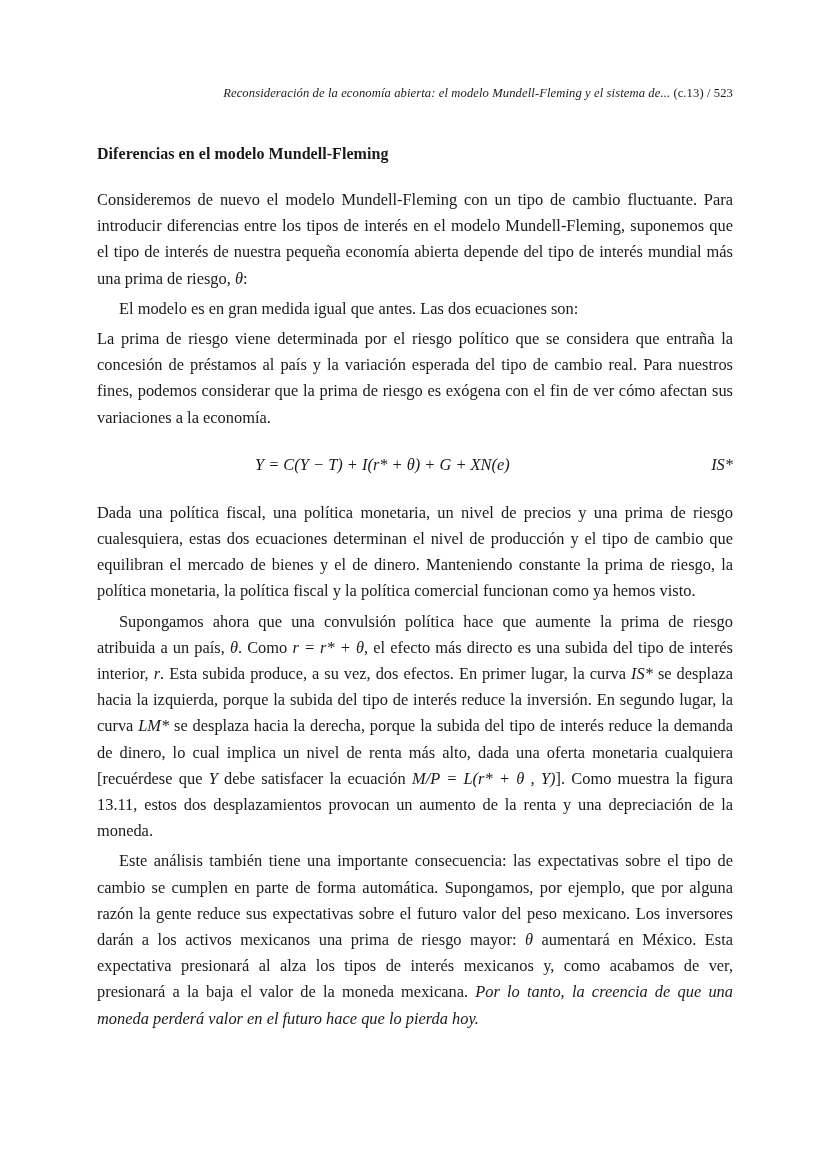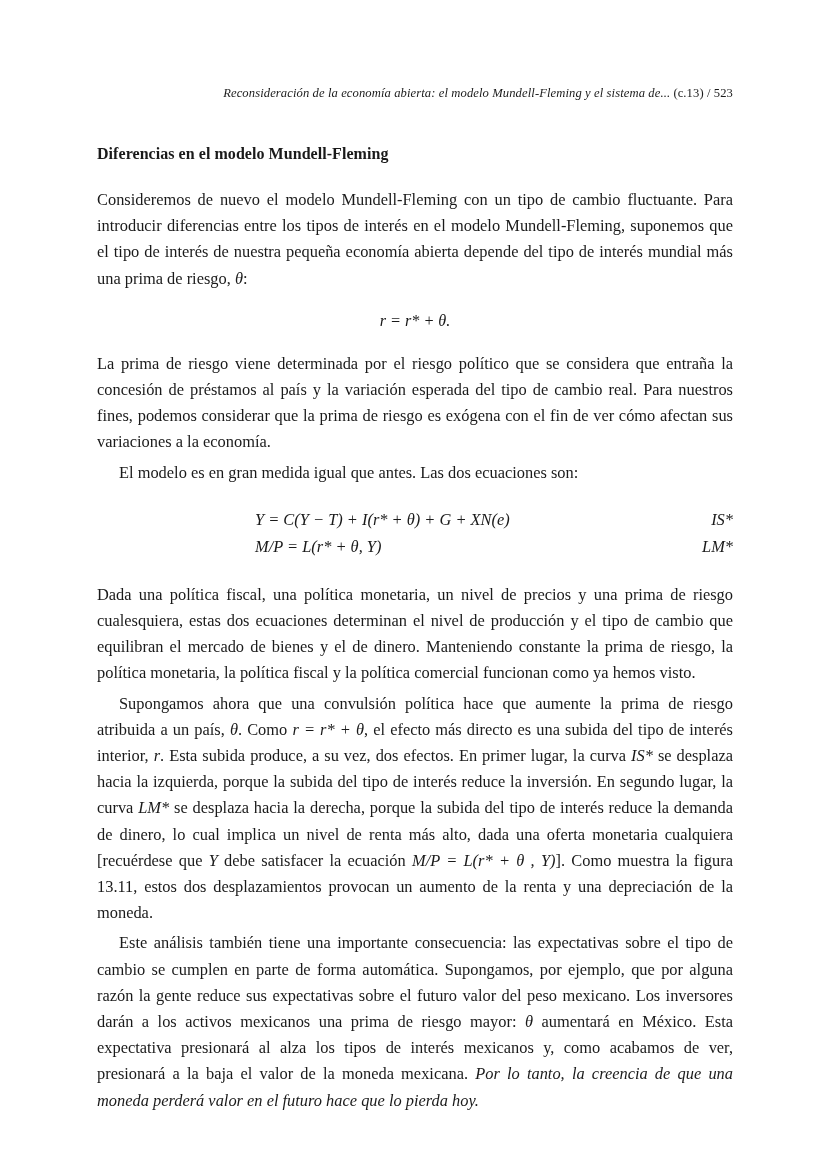--- a/index.html
+++ b/index.html
@@ -98,34 +98,29 @@
 
     <div class="running-head">
       <span class="rh-title">Reconsideración de la economía abierta: el modelo Mundell-Fleming y el sistema de...</span>
       <span class="rh-rest">(c.13)  /  523</span>
     </div>
 
     <h2 class="section-title">Diferencias en el modelo Mundell-Fleming</h2>
 
     <p class="body-text">Consideremos de nuevo el modelo Mundell-Fleming con un tipo de cambio fluctuante. Para introducir diferencias entre los tipos de interés en el modelo Mundell-Fleming, suponemos que el tipo de interés de nuestra pequeña economía abierta depende del tipo de interés mundial más una prima de riesgo, <i>θ</i>:</p>
 
-    <div class="eq-centered">r = r* + θ.</div>
+
+    <p class="body-text indent">El modelo es en gran medida igual que antes. Las dos ecuaciones son:</p>
 
     <p class="body-text gap-after">La prima de riesgo viene determinada por el riesgo político que se considera que entraña la concesión de préstamos al país y la variación esperada del tipo de cambio real. Para nuestros fines, podemos considerar que la prima de riesgo es exógena con el fin de ver cómo afectan sus variaciones a la economía.</p>
-
-    <p class="body-text indent">El modelo es en gran medida igual que antes. Las dos ecuaciones son:</p>
 
     <div class="eq-block">
       <div class="eq-row">
         <span class="eq-left">Y = C(Y − T) + I(r* + θ) + G + XN(e)</span>
         <span class="eq-right">IS*</span>
-      </div>
-      <div class="eq-row">
-        <span class="eq-left">M/P = L(r* + θ, Y)</span>
-        <span class="eq-right">LM*</span>
       </div>
     </div>
 
     <p class="body-text">Dada una política fiscal, una política monetaria, un nivel de precios y una prima de riesgo cualesquiera, estas dos ecuaciones determinan el nivel de producción y el tipo de cambio que equilibran el mercado de bienes y el de dinero. Manteniendo constante la prima de riesgo, la política monetaria, la política fiscal y la política comercial funcionan como ya hemos visto.</p>
 
     <p class="body-text indent">Supongamos ahora que una convulsión política hace que aumente la prima de riesgo atribuida a un país, <i>θ</i>. Como <i>r = r* + θ</i>, el efecto más directo es una subida del tipo de interés interior, <i>r</i>. Esta subida produce, a su vez, dos efectos. En primer lugar, la curva <i>IS*</i> se desplaza hacia la izquierda, porque la subida del tipo de interés reduce la inversión. En segundo lugar, la curva <i>LM*</i> se desplaza hacia la derecha, porque la subida del tipo de interés reduce la demanda de dinero, lo cual implica un nivel de renta más alto, dada una oferta monetaria cualquiera [recuérdese que <i>Y</i> debe satisfacer la ecuación <i>M/P = L(r* + <i>θ</i> , Y)</i>]. Como muestra la figura 13.11, estos dos desplazamientos provocan un aumento de la renta y una depreciación de la moneda.</p>
 
     <p class="body-text indent">Este análisis también tiene una importante consecuencia: las expectativas sobre el tipo de cambio se cumplen en parte de forma automática. Supongamos, por ejemplo, que por alguna razón la gente reduce sus expectativas sobre el futuro valor del peso mexicano. Los inversores darán a los activos mexicanos una prima de riesgo mayor: <i>θ</i> aumentará en México. Esta expectativa presionará al alza los tipos de interés mexicanos y, como acabamos de ver, presionará a la baja el valor de la moneda mexicana. <i>Por lo tanto, la creencia de que una moneda perderá valor en el futuro hace que lo pierda hoy.</i></p>
 
   </div>

